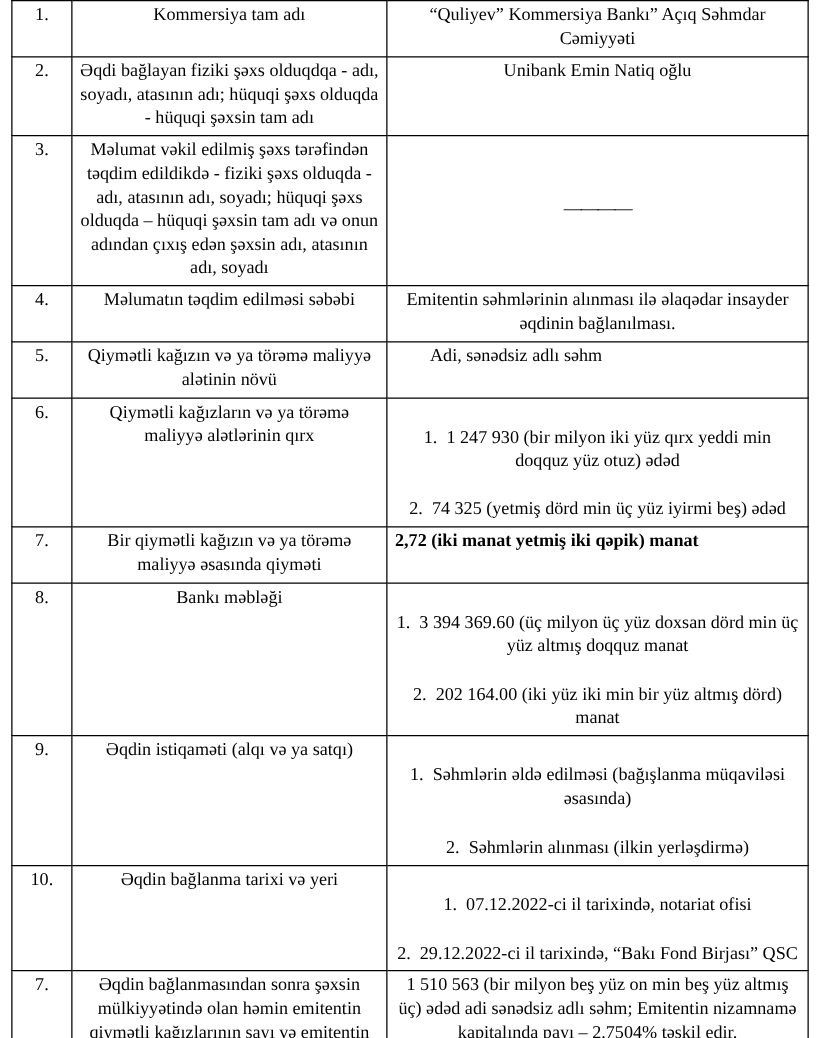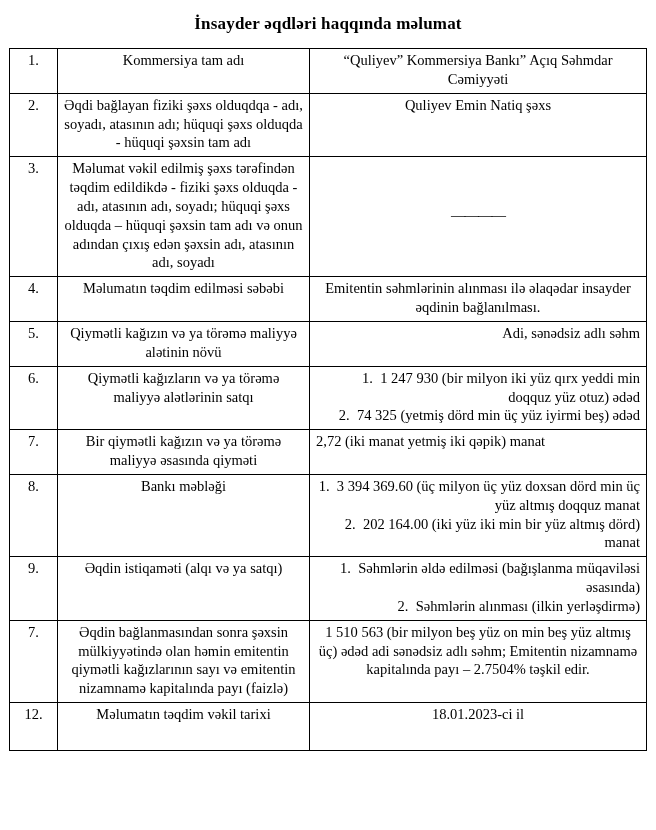--- a/index.html
+++ b/index.html
@@ -27,70 +27,69 @@
     border: 1px solid #000000;
     vertical-align: top;
     padding: 2px 6px 4px 6px;
     font-size: 14.5px;
     line-height: 1.3;
     overflow: hidden;
   }
   td.num   { text-align: center; }
   td.label { text-align: center; }
   td.value { text-align: center; }
-  .list-item { text-align: right; }
+  .list-item { text-align: center; margin-top: 20px; }
 
   
   .info-table tr:nth-child(3)  td.value { vertical-align: middle; text-align: center; letter-spacing: -1px; }
-  .info-table tr:nth-child(5)  td.value { text-align: right; padding-left: 34px; }
-  .info-table tr:nth-child(7)  td.value { text-align: left; }
+  .info-table tr:nth-child(5)  td.value { text-align: left; padding-left: 34px; }
+  .info-table tr:nth-child(7)  td.value { text-align: left; font-weight: bold; }
   .info-table tr:nth-child(11) td.value { text-align: center; }
   .info-table tr:last-child td { height: 48px; margin-top: 28px; }
 </style>
 </head>
 <body>
 
 <div class="page">
-  <h1 class="title">İnsayder əqdləri haqqında məlumat</h1>
 
   <table class="info-table">
     <colgroup>
       <col style="width:48px">
       <col style="width:252px">
       <col style="width:337px">
     </colgroup>
     <tbody>
         <tr>
           <td class="num">1.</td>
           <td class="label">Kommersiya tam adı</td>
           <td class="value">“Quliyev” Kommersiya Bankı” Açıq Səhmdar Cəmiyyəti</td>
         </tr>
         <tr>
           <td class="num">2.</td>
           <td class="label">Əqdi bağlayan fiziki şəxs olduqdqa - adı, soyadı, atasının adı; hüquqi şəxs olduqda - hüquqi şəxsin tam adı</td>
-          <td class="value">Quliyev Emin Natiq şəxs</td>
+          <td class="value">Unibank Emin Natiq oğlu</td>
         </tr>
         <tr>
           <td class="num">3.</td>
           <td class="label">Məlumat vəkil edilmiş şəxs tərəfindən təqdim edildikdə - fiziki şəxs olduqda - adı, atasının adı, soyadı; hüquqi şəxs olduqda – hüquqi şəxsin tam adı və onun adından çıxış edən şəxsin adı, atasının adı, soyadı</td>
           <td class="value">————</td>
         </tr>
         <tr>
           <td class="num">4.</td>
           <td class="label">Məlumatın təqdim edilməsi səbəbi</td>
           <td class="value">Emitentin səhmlərinin alınması ilə əlaqədar insayder əqdinin bağlanılması.</td>
         </tr>
         <tr>
           <td class="num">5.</td>
           <td class="label">Qiymətli kağızın və ya törəmə maliyyə alətinin növü</td>
           <td class="value">Adi, sənədsiz adlı səhm</td>
         </tr>
         <tr>
           <td class="num">6.</td>
-          <td class="label">Qiymətli kağızların və ya törəmə maliyyə alətlərinin satqı</td>
+          <td class="label">Qiymətli kağızların və ya törəmə maliyyə alətlərinin qırx</td>
           <td class="value">
             <div class="list-item">1.&nbsp;&nbsp;1 247 930 (bir milyon iki yüz qırx yeddi min doqquz yüz otuz) ədəd</div>
             <div class="list-item">2.&nbsp;&nbsp;74 325 (yetmiş dörd min üç yüz iyirmi beş) ədəd</div>
           </td>
         </tr>
         <tr>
           <td class="num">7.</td>
           <td class="label">Bir qiymətli kağızın və ya törəmə maliyyə əsasında qiyməti</td>
           <td class="value">2,72 (iki manat yetmiş iki qəpik) manat</td>
         </tr>
@@ -104,20 +103,28 @@
         </tr>
         <tr>
           <td class="num">9.</td>
           <td class="label">Əqdin istiqaməti (alqı və ya satqı)</td>
           <td class="value">
             <div class="list-item">1.&nbsp;&nbsp;Səhmlərin əldə edilməsi (bağışlanma müqaviləsi əsasında)</div>
             <div class="list-item">2.&nbsp;&nbsp;Səhmlərin alınması (ilkin yerləşdirmə)</div>
           </td>
         </tr>
         <tr>
+          <td class="num">10.</td>
+          <td class="label">Əqdin bağlanma tarixi və yeri</td>
+          <td class="value">
+            <div class="list-item">1.&nbsp;&nbsp;07.12.2022-ci il tarixində, notariat ofisi</div>
+            <div class="list-item">2.&nbsp;&nbsp;29.12.2022-ci il tarixində, “Bakı Fond Birjası” QSC</div>
+          </td>
+        </tr>
+        <tr>
           <td class="num">7.</td>
           <td class="label">Əqdin bağlanmasından sonra şəxsin mülkiyyətində olan həmin emitentin qiymətli kağızlarının sayı və emitentin nizamnamə kapitalında payı (faizlə)</td>
           <td class="value">1 510 563 (bir milyon beş yüz on min beş yüz altmış üç) ədəd adi sənədsiz adlı səhm; Emitentin nizamnamə kapitalında payı – 2.7504% təşkil edir.</td>
         </tr>
         <tr>
           <td class="num">12.</td>
           <td class="label">Məlumatın təqdim vəkil tarixi</td>
           <td class="value">18.01.2023-ci il</td>
         </tr>
       </tbody>

